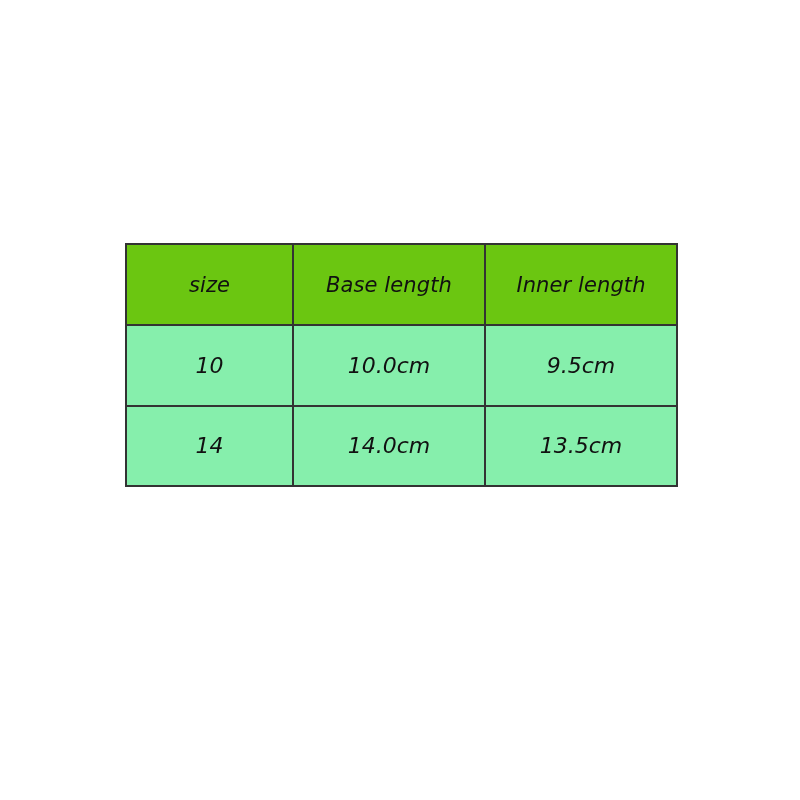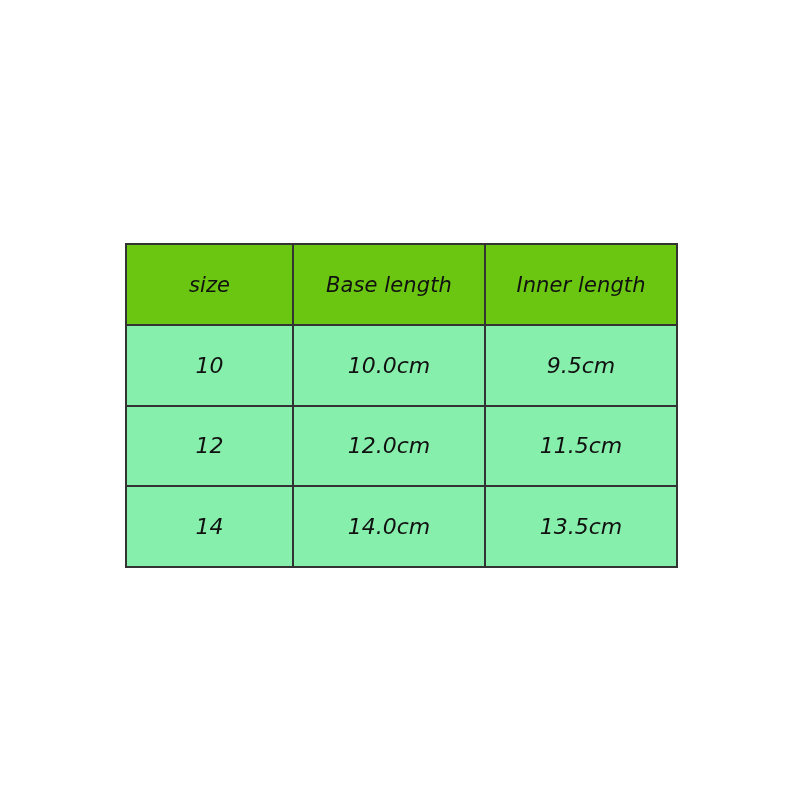--- a/index.html
+++ b/index.html
@@ -79,24 +79,19 @@
         <th>Inner length</th>
       </tr>
     </thead>
     <tbody>
       <tr>
         <td>10</td>
         <td>10.0cm</td>
         <td>9.5cm</td>
       </tr>
       <tr>
-        <td>12</td>
-        <td>12.0cm</td>
-        <td>11.5cm</td>
-      </tr>
-      <tr>
         <td>14</td>
         <td>14.0cm</td>
         <td>13.5cm</td>
       </tr>
     </tbody>
   </table>
 </div>
 
 </body></html>

